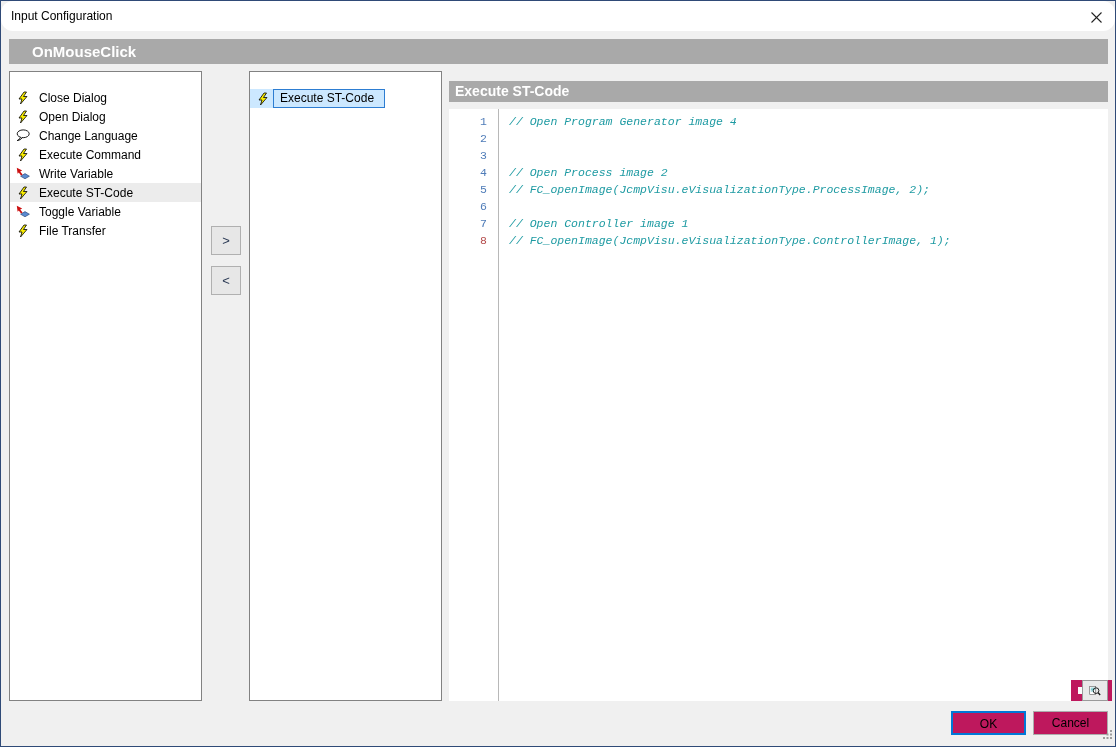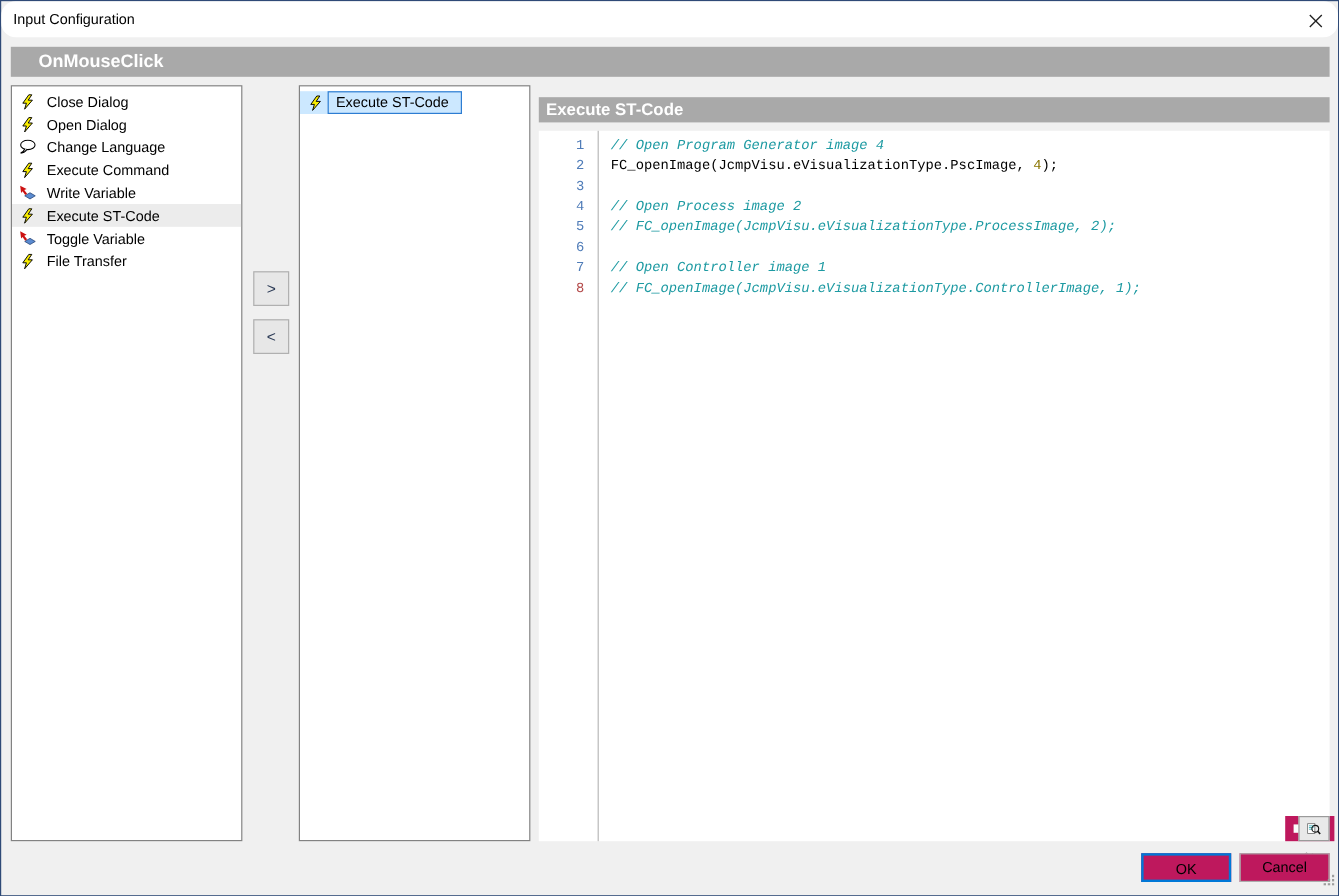--- a/index.html
+++ b/index.html
@@ -9,21 +9,21 @@
   
   .titlebar{position:absolute;left:0;top:0;width:100%;height:30px;background:#ffffff;border-radius:12px;}
   .title{position:absolute;left:10px;top:8px;font-size:12px;color:#000;}
   .closebtn{position:absolute;right:9px;top:6px;width:20px;height:20px;
             display:flex;align-items:center;justify-content:center;cursor:pointer;}
   
   .bar{position:absolute;left:8px;top:38px;width:1099px;height:25px;background:#a9a9a9;
        color:#fff;font-weight:bold;font-size:15px;line-height:25px;padding-left:23px;}
   
   .listbox{position:absolute;top:70px;width:193px;height:630px;background:#fff;
-           border:1px solid #828282;padding-top:3px;overflow:hidden;}
+           border:1px solid #828282;padding-top:16px;overflow:hidden;}
   #leftlist{left:8px;}
   #midlist{left:248px;}
   .lrow{height:19px;display:flex;align-items:center;font-size:12px;color:#000;cursor:default;}
   .lrow .icn{width:14px;height:14px;margin-left:6px;display:inline-flex;flex:0 0 14px;}
   .lrow .lbl{margin-left:9px;white-space:nowrap;}
   .lrow.hl{background:#ececec;}
   
   .selrow{display:inline-flex;align-items:center;height:19px;background:#cce8ff;margin-top:1px;}
   .selrow .icn{width:14px;height:14px;margin-left:6px;margin-right:3px;display:inline-flex;}
   .selbox{display:inline-block;height:19px;line-height:17px;border:1px solid #2d7dd2;
@@ -178,21 +178,20 @@
   <div id="codearea">
     <div id="gutterline"></div>
 
     <div class="cline">
       <span class="lnum">1</span>
       <span class="ctext cmt">// Open Program Generator image 4</span>
     </div>
 
     <div class="cline">
       <span class="lnum">2</span>
-      <span class="ctext"><span>FC_openImage(JcmpVisu.eVisualizationType.PscImage, </span><span class="num">4</span><span>);</span></span>
     </div>
 
     <div class="cline">
       <span class="lnum">3</span>
       <span class="ctext"></span>
     </div>
 
     <div class="cline">
       <span class="lnum">4</span>
       <span class="ctext cmt">// Open Process image 2</span>

